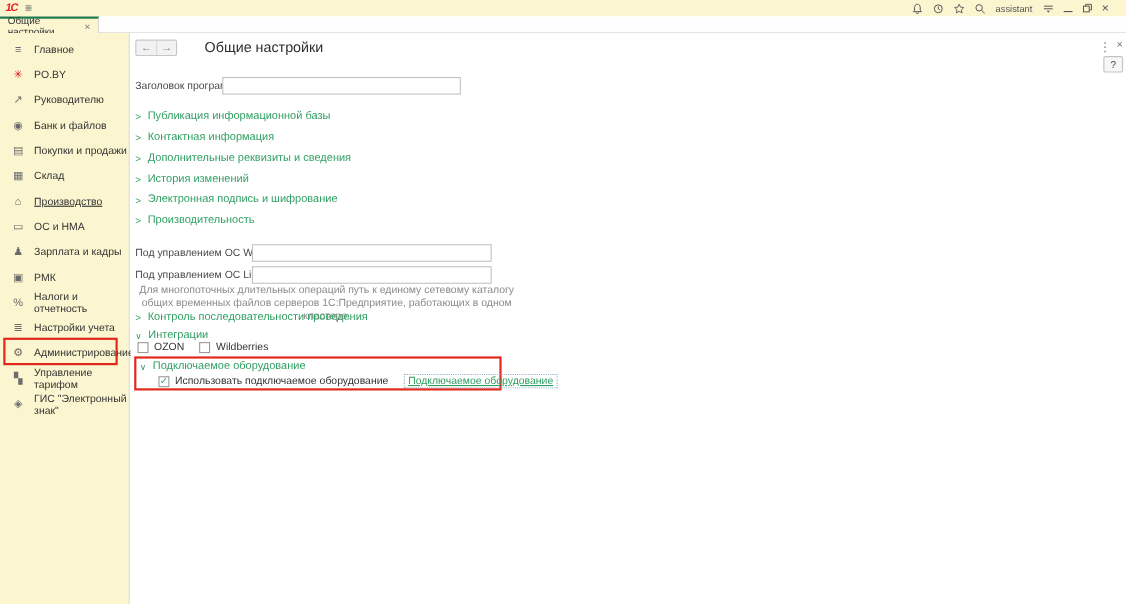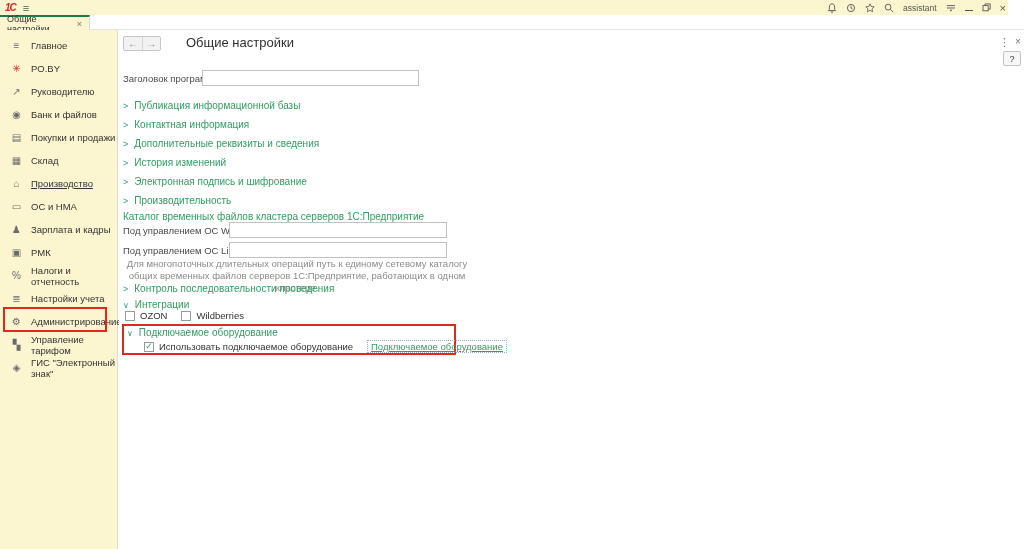--- a/index.html
+++ b/index.html
@@ -5,28 +5,28 @@
   * { box-sizing: border-box; }
   html,body { margin:0; padding:0; }
   body {
     width:1024px; height:549px; position:relative; overflow:hidden;
     background:#ffffff;
     font-family:"Liberation Sans","DejaVu Sans",sans-serif;
     color:#333;
   }
   
   .titlebar {
-    position:absolute; top:0; left:0; right:16px; height:15px;
+    position:absolute; top:0; left:0; right:0; height:15px;
     background:#fbf5d0; display:flex; align-items:center;
     font-size:9px; color:#3a3a3a;
   }
   .logo { color:#e31e24; font-weight:bold; font-style:italic; font-size:10px; margin:0 7px 0 5px; letter-spacing:-1px; }
   .menu-glyph { color:#555; font-size:11px; margin-right:12px; cursor:pointer; }
   .tb-title { white-space:nowrap; }
-  .tb-right { margin-left:auto; display:flex; align-items:center; gap:9px; padding-right:2px; color:#555; }
+  .tb-right { margin-left:auto; display:flex; align-items:center; gap:9px; padding-right:16px; color:#555; }
   .tb-right svg { display:block; }
   .assistant { color:#555; font-size:8.5px; }
   .win-min { width:8px; height:1px; background:#555; margin-top:5px; }
   .win-close { font-size:11px; color:#555; line-height:10px; }
   
   .tabbar {
     position:absolute; top:15px; left:0; right:0; height:15px;
     background:#ffffff; border-bottom:1px solid #e3e3e3;
   }
   .tab {
@@ -245,21 +245,20 @@
     </div>
   <div class="sect" style="top:146px">
       <span class="chev chev-r"></span>
       <span>Электронная подпись и шифрование</span>
     </div>
   <div class="sect" style="top:165px">
       <span class="chev chev-r"></span>
       <span>Производительность</span>
     </div>
 
-  <div class="green-head" style="top:181px">Каталог временных файлов кластера серверов 1С:Предприятие</div>
 
   <span class="frow-label" style="left:4px; top:195px">Под управлением ОС Windows:</span>
   <input class="tinput" style="left: 110px; top: 192px; width: 218px;" value="">
 
   <span class="frow-label" style="left:4px; top:215px">Под управлением ОС Linux:</span>
   <input class="tinput" style="left: 110px; top: 212px; width: 218px;" value="">
 
   <div class="note">Для многопоточных длительных операций путь к единому сетевому каталогу общих временных файлов серверов 1С:Предприятие, работающих в одном кластере.</div>
 
   <div class="sect" style="top:253px">

